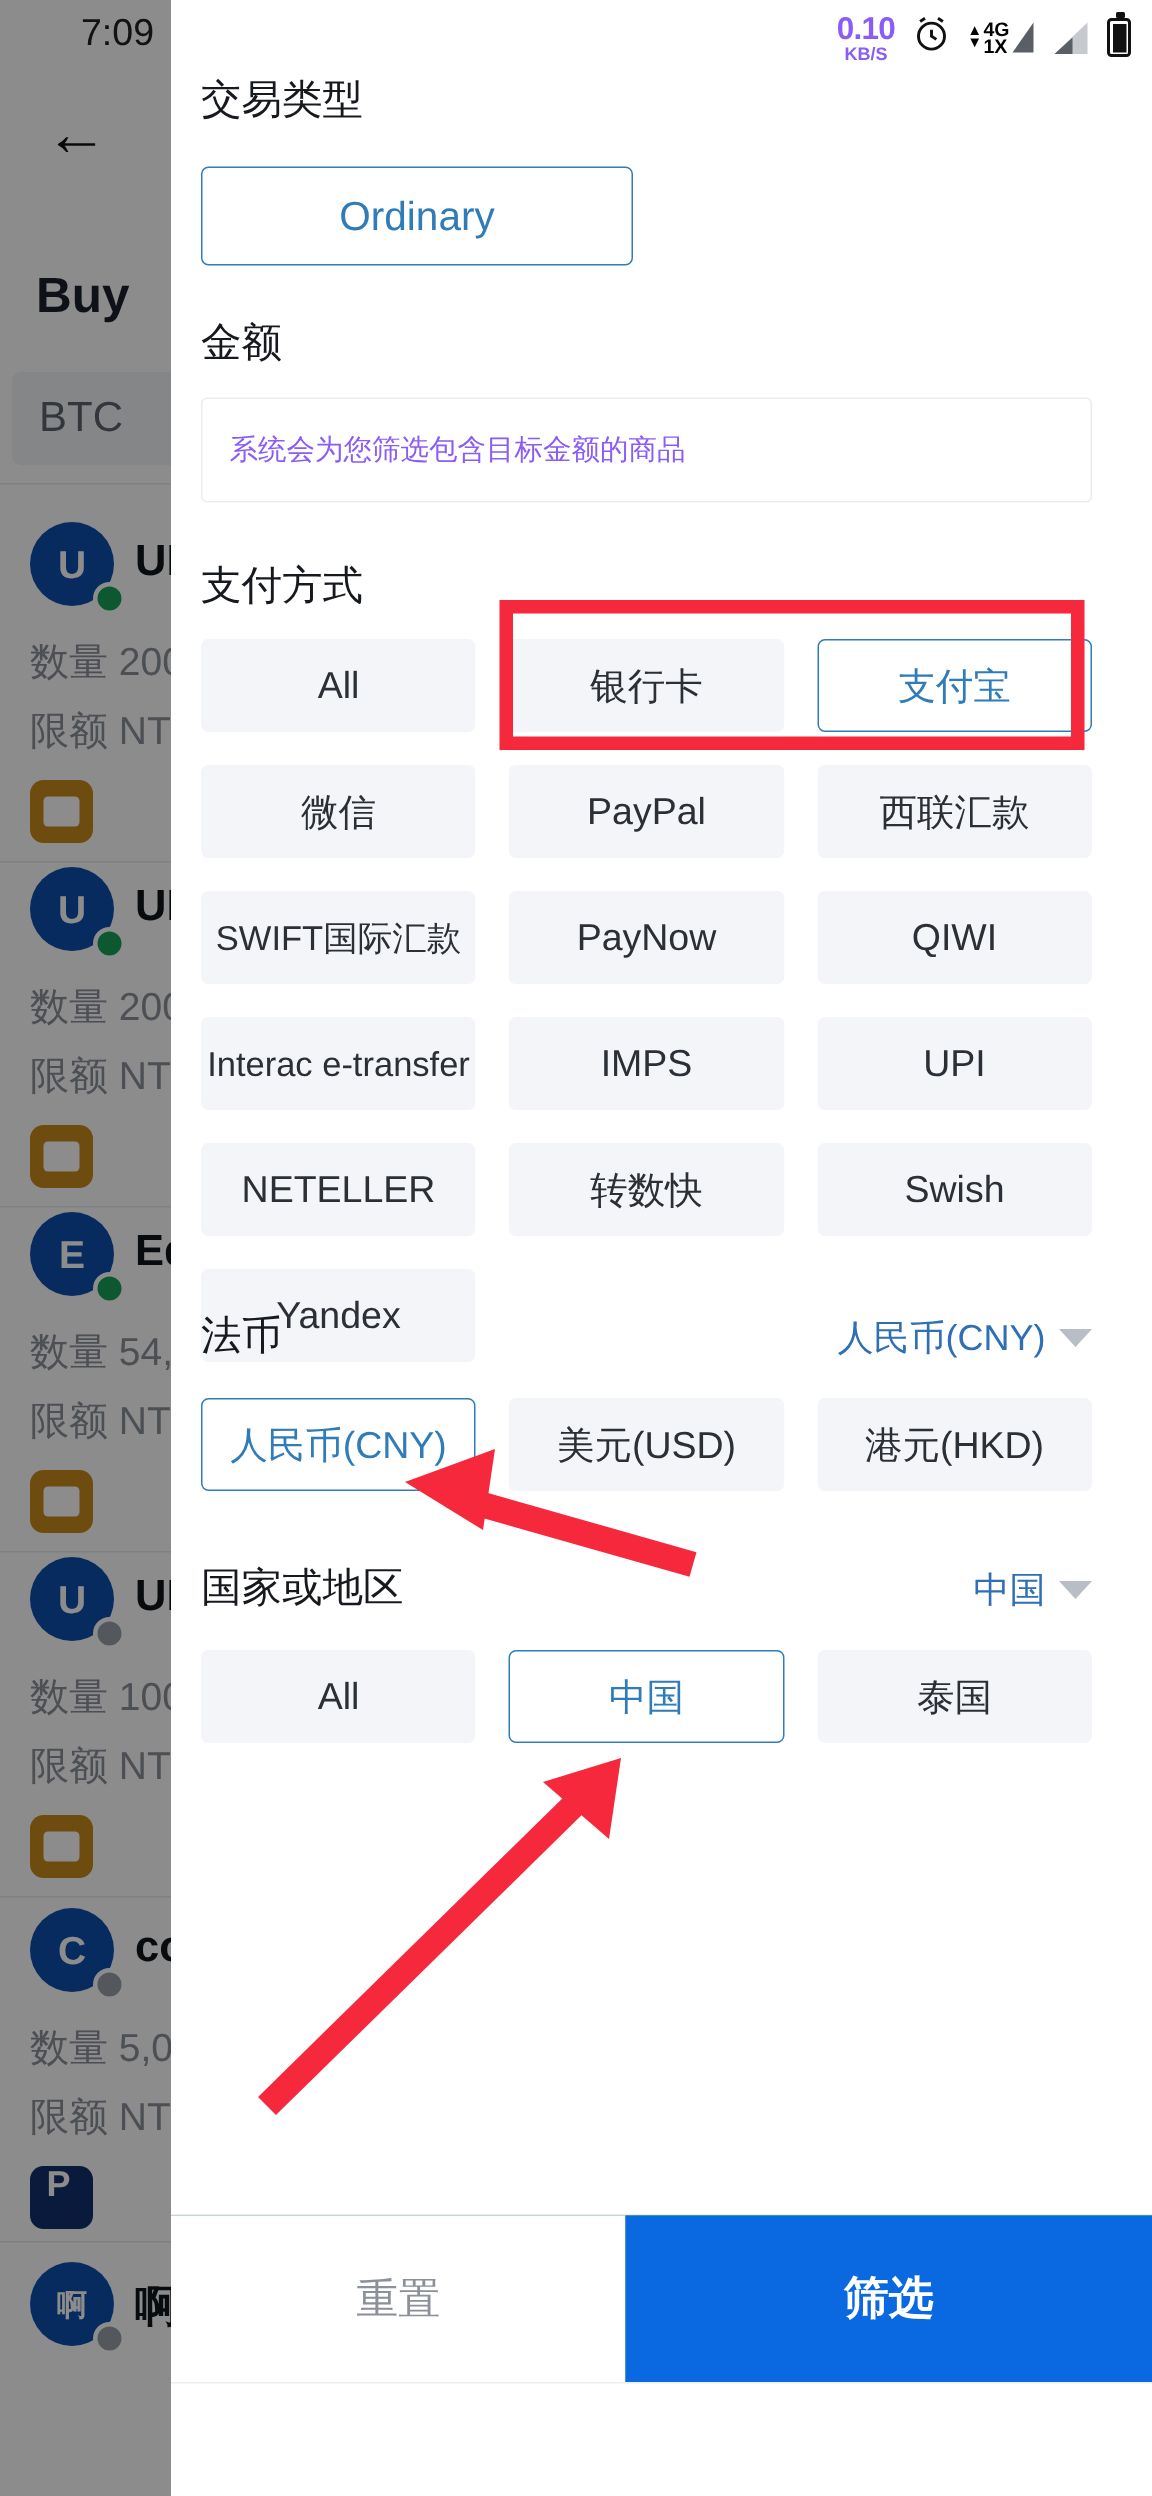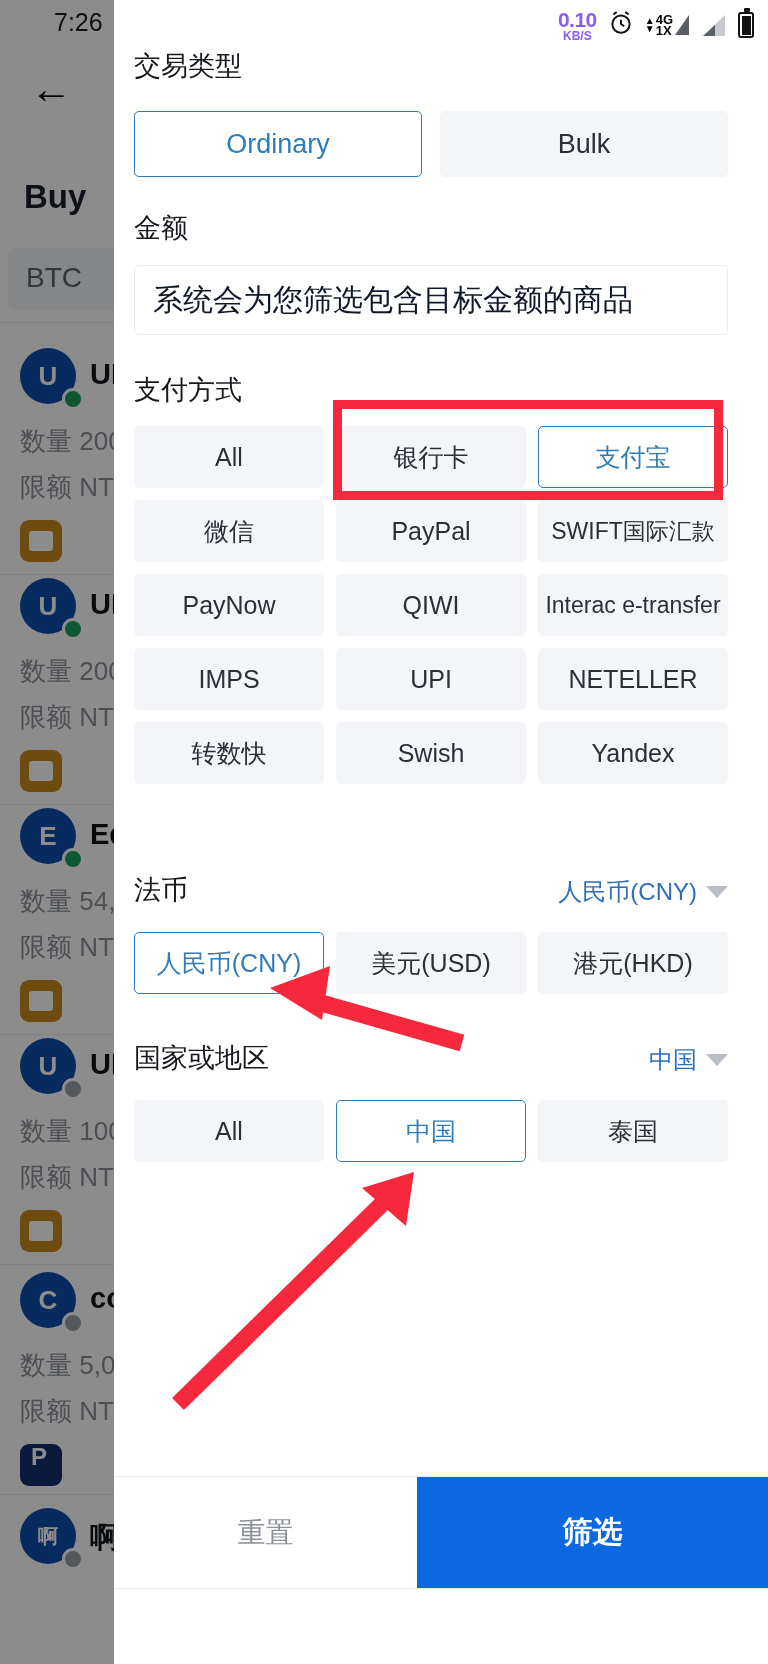--- a/index.html
+++ b/index.html
@@ -132,21 +132,21 @@
     display:flex; align-items:center; gap:9px;
     font-size:24px; color:#2f6fb5;
   }
   .dd .caret {
     width:0; height:0;
     border-left:11px solid transparent; border-right:11px solid transparent;
     border-top:12px solid #b9bec6;
   }
 
   .chipgrid {
-    display:grid; grid-template-columns:repeat(3,1fr); gap:12px;
+    display:grid; grid-template-columns:repeat(3,1fr); gap:22px;
   }
   .chip {
     height:62px; border-radius:5px; background:#f4f5f9;
     display:flex; align-items:center; justify-content:center;
     font-size:25px; color:#2b2f36;
     border:1.5px solid transparent;
     white-space:nowrap; overflow:hidden;
   }
   .chip.sel {
     background:#fff; border:1.5px solid #2f7cb8; color:#2f7cb8;
@@ -160,21 +160,21 @@
     height:66px; border-radius:5px; background:#f4f5f9;
     display:flex; align-items:center; justify-content:center;
     font-size:27px; color:#2b2f36; border:1.5px solid transparent;
   }
   .type-chip.sel { background:#fff; border:1.5px solid #2f7cb8; color:#2f7cb8; }
 
   .amount-box {
     height:70px; border:1px solid #ebecef; border-radius:4px;
     display:flex; align-items:center; padding:0 18px;
   }
-  .amount-box .ph { font-size:30px; color:#0f172a; }
+  .amount-box .ph { font-size:19px; color:#8b5cf6; }
 
   
   #actionbar {
     position:absolute; left:114px; top:1476px;
     width:654px; height:112px; z-index:30;
     background:#15803d; border-top:1px solid #eceef1;
     display:flex;
   }
   #reset-btn {
     width:303px; display:flex; align-items:center; justify-content:center;
@@ -197,21 +197,21 @@
   #redbox {
     position:absolute; left:333px; top:400px; width:390px; height:100px;
     border:9px solid #f5283c; z-index:61;
   }
 </style>
 </head>
 <body>
 
 <div id="backdrop">
 
-  <div class="bd-time">7:26</div>
+  <div class="bd-time">7:09</div>
 
   <div class="bd-back">←</div>
 
   <div class="bd-buy">Buy</div>
   <div class="bd-sell">S</div>
 
   <div class="bd-coin-tab">
     <span>BTC</span>
   </div>
 
@@ -325,23 +325,20 @@
 <div id="sheet">
   <div class="sheet-inner">
 
     <div style="position:absolute; left:20px; top:48px; width:614px;">
       <div class="sec-title">交易类型</div>
     </div>
     <div class="type-grid" style="position:absolute; left:20px; top:111px; width:594px;">
       <div class="type-chip sel">
         <span>Ordinary</span>
       </div>
-      <div class="type-chip">
-        <span>Bulk</span>
-      </div>
     </div>
 
     <div style="position:absolute; left:20px; top:210px;">
       <div class="sec-title">金额</div>
     </div>
     <div class="amount-box" style="position:absolute; left:20px; top:265px; width:594px;">
       <span class="ph">系统会为您筛选包含目标金额的商品</span>
     </div>
 
     <div style="position:absolute; left:20px; top:372px;">
@@ -355,20 +352,23 @@
           <span>银行卡</span>
         </div>
       <div class="chip sel">
           <span>支付宝</span>
         </div>
       <div class="chip">
           <span>微信</span>
         </div>
       <div class="chip">
           <span>PayPal</span>
+        </div>
+      <div class="chip">
+          <span>西联汇款</span>
         </div>
       <div class="chip" style="font-size:23px;">
           <span>SWIFT国际汇款</span>
         </div>
       <div class="chip">
           <span>PayNow</span>
         </div>
       <div class="chip">
           <span>QIWI</span>
         </div>

